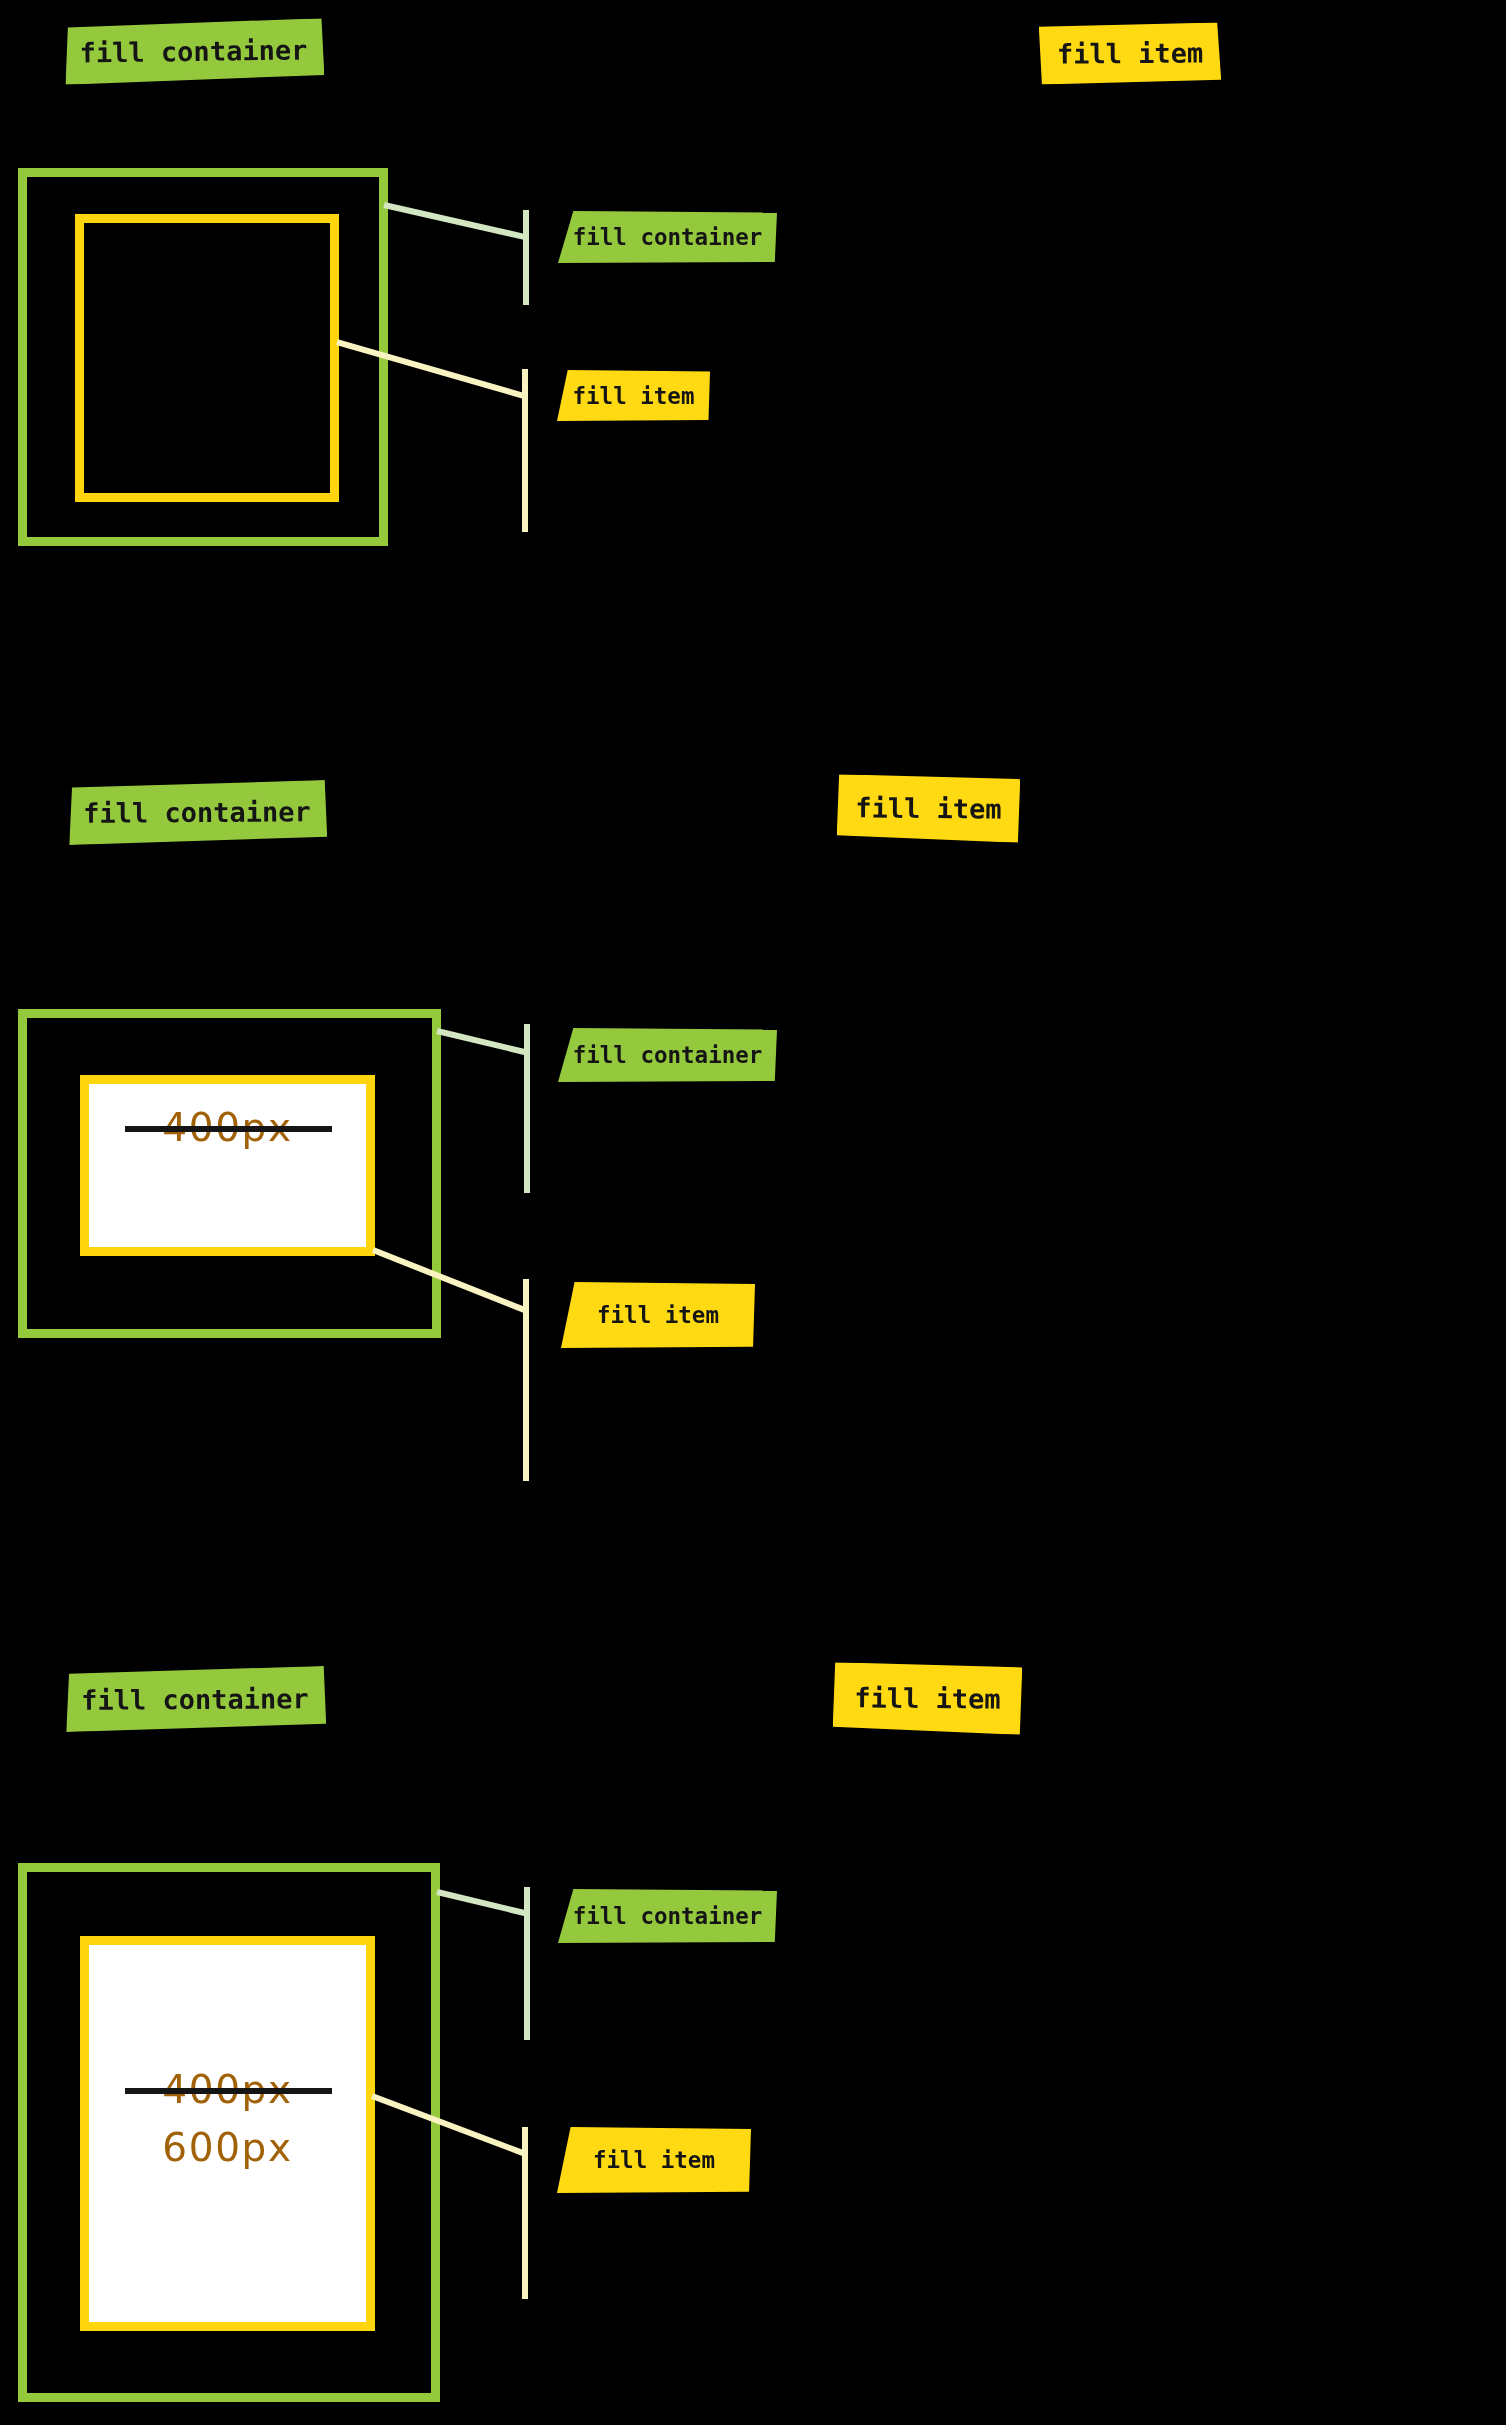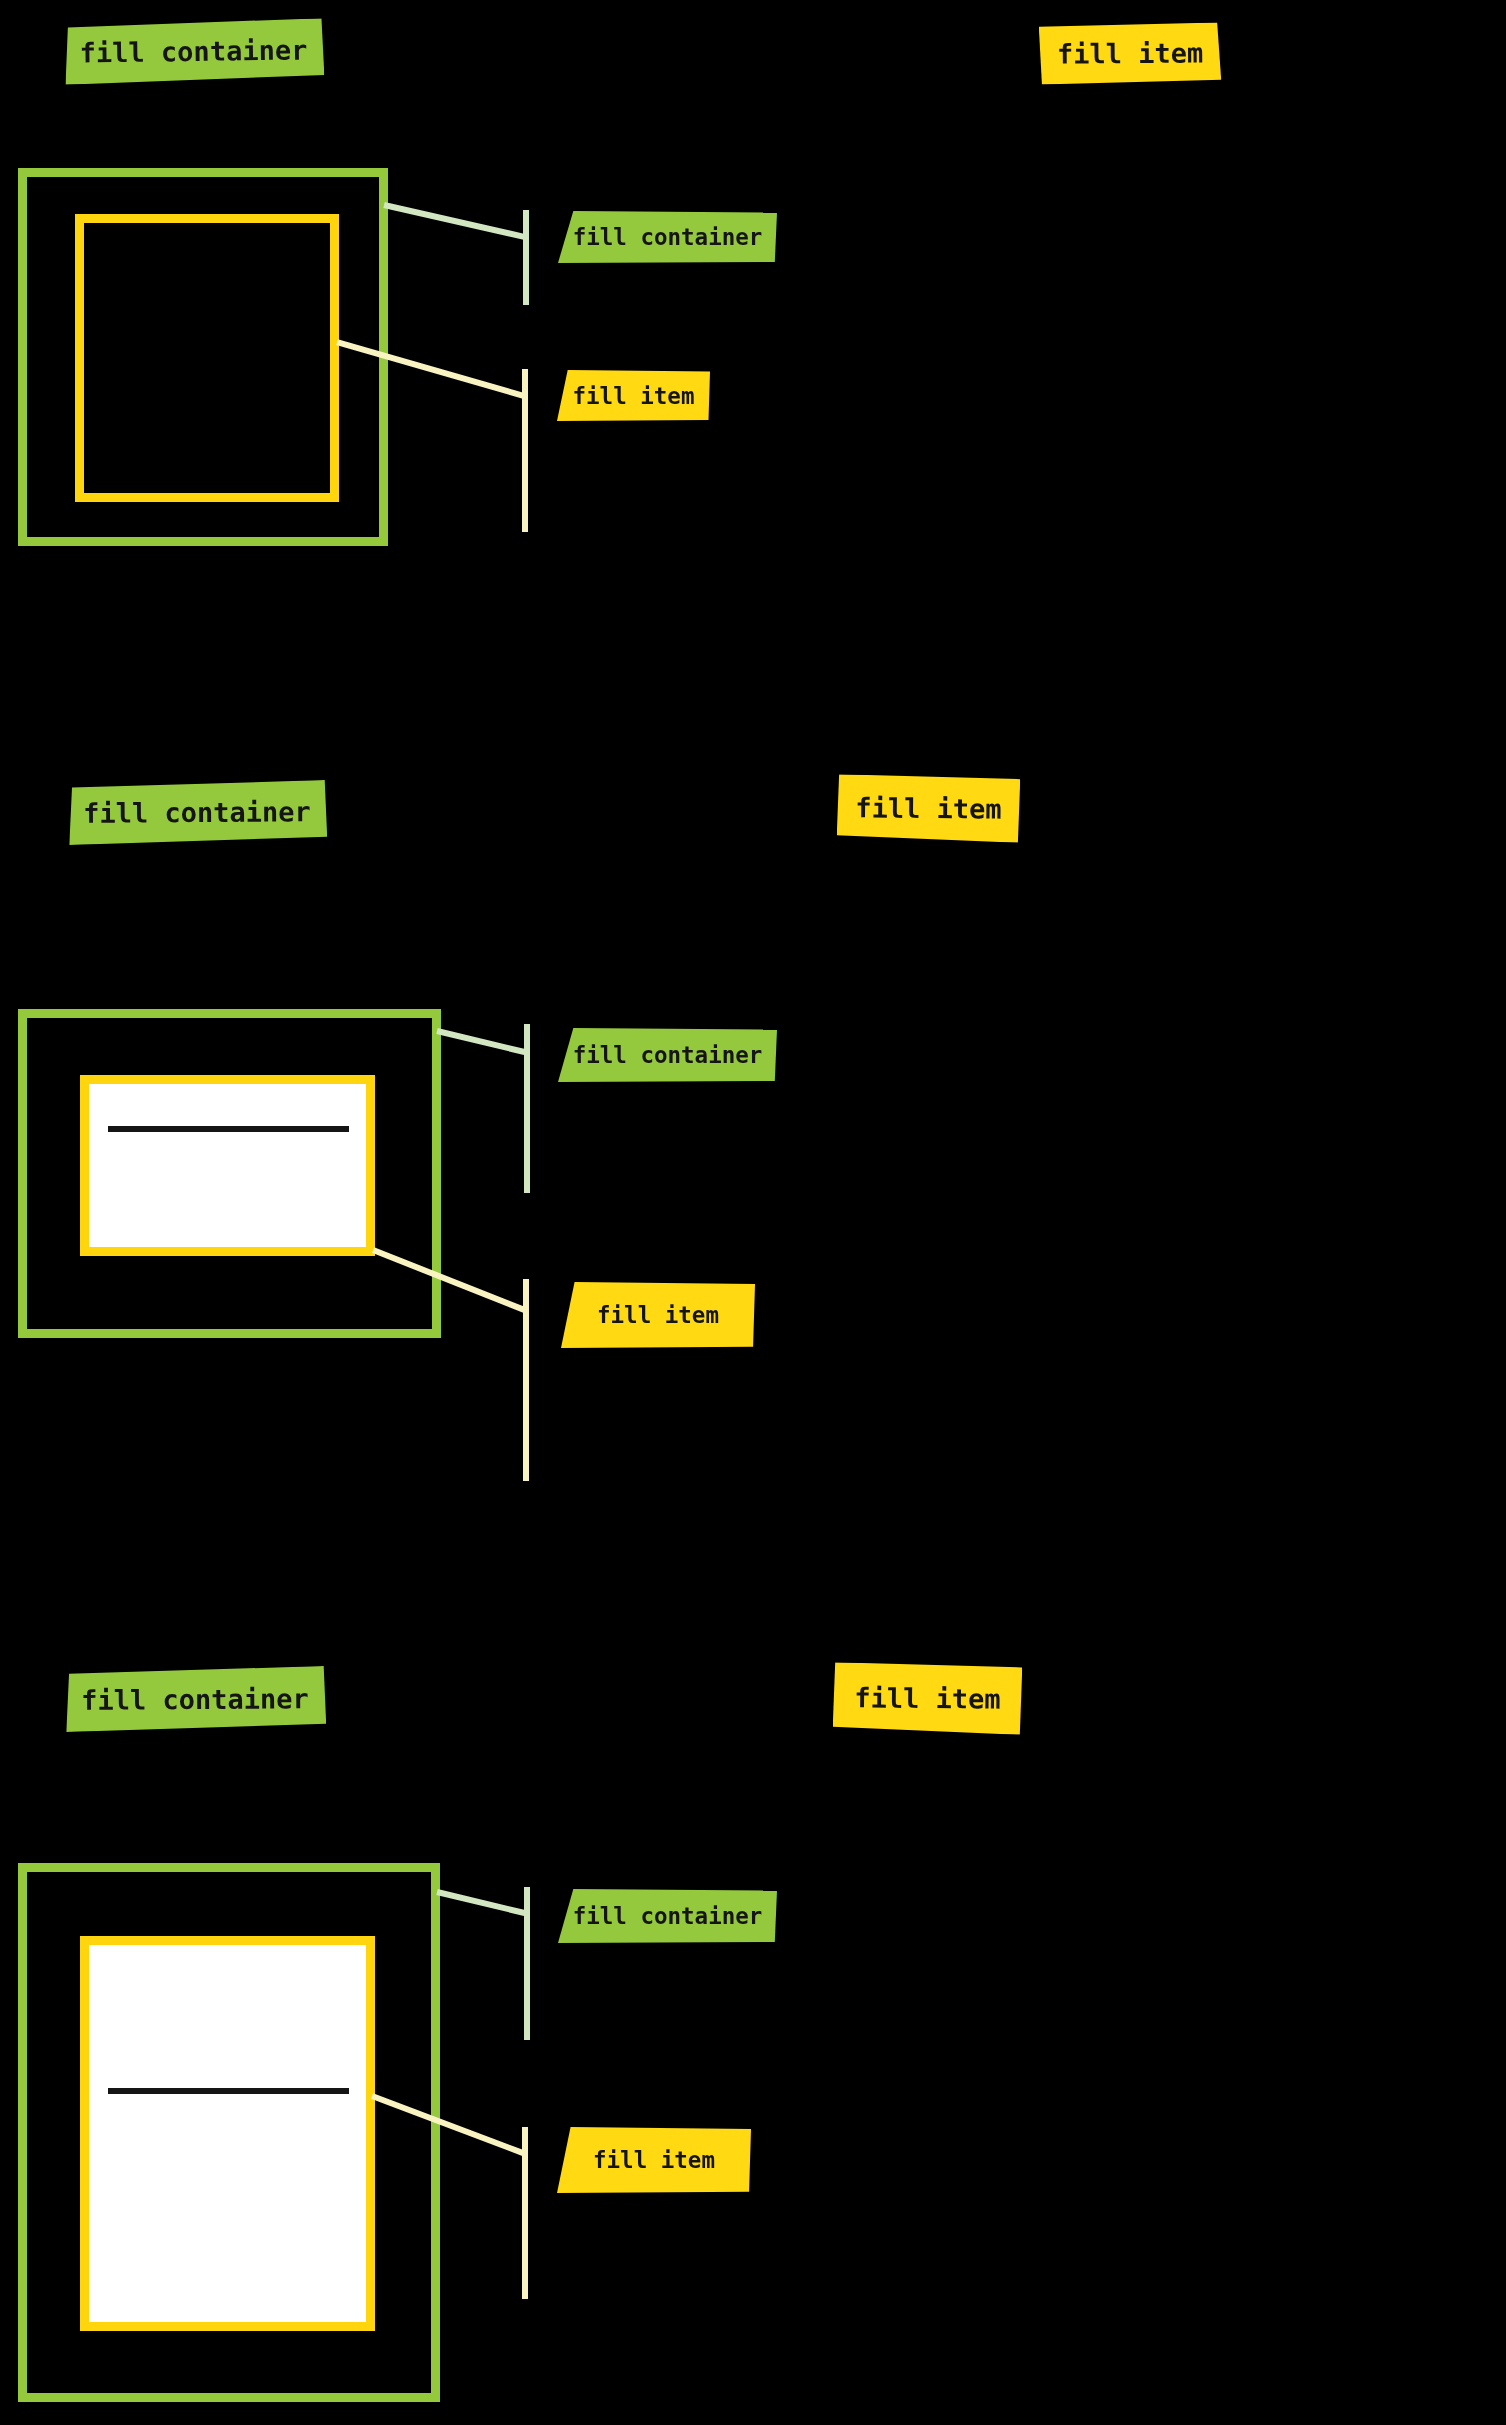--- a/index.html
+++ b/index.html
@@ -35,21 +35,21 @@
   .fill-white{background:#FFFFFF;}
   
   .vline{position:absolute;width:6.4px;}
   .dline{position:absolute;height:6.4px;transform-origin:0 50%;}
   .pale-green{background:#D2E6C2;}
   .pale-yellow{background:#F9F3C2;}
   
   .sizes{
     position:absolute;text-align:center;
     font-family:"DejaVu Sans", sans-serif;
-    font-size:50px;line-height:61px;color:#ffffff;
+    font-size:39px;line-height:61px;color:#a16207;
     letter-spacing:1.6px;
   }
   .sizes .line{display:block;}
   .struck{position:relative;display:inline-block;}
   .struck::after{
     content:"";position:absolute;left:-37px;right:-39px;top:50%;
     height:5.6px;margin-top:-1.6px;background:#151515;
   }
 </style>
 </head>
@@ -93,20 +93,21 @@
   </div>
 
   <div>
     <div class="tag tag-green big cut-a r-n05" style="left:64px;top:1667px;width:262px;height:64px">fill container</div>
     <div class="tag tag-yellow big cut-d r-p05" style="left:833px;top:1663px;width:189px;height:71px">fill item</div>
 
     <div class="box box-green" style="left:17.7px;top:1863px;width:422px;height:539px"></div>
     <div class="box box-yellow fill-white" style="left:80px;top:1936px;width:295px;height:395px"></div>
     <div class="sizes" style="left:80px;top:2061px;width:295px;line-height:58px">
       <span class="line"><span class="struck">400px</span></span>
+      <span class="line">600px</span>
     </div>
 
     <div class="dline pale-green" style="left:437px;top:1889px;width:90px;transform:rotate(13.5deg)"></div>
     <div class="vline pale-green" style="left:524px;top:1887px;height:153px"></div>
     <div class="tag tag-green small cut-c" style="left:558px;top:1889px;width:219px;height:54px">fill container</div>
 
     <div class="dline pale-yellow" style="left:372px;top:2093px;width:163px;transform:rotate(20.7deg)"></div>
     <div class="vline pale-yellow" style="left:522px;top:2127px;height:172px"></div>
     <div class="tag tag-yellow small cut-c" style="left:557px;top:2127px;width:194px;height:66px">fill item</div>
   </div>

